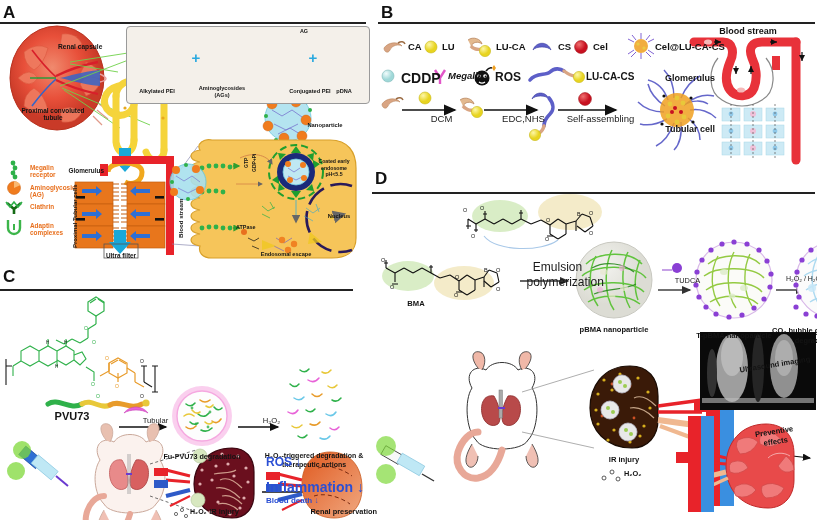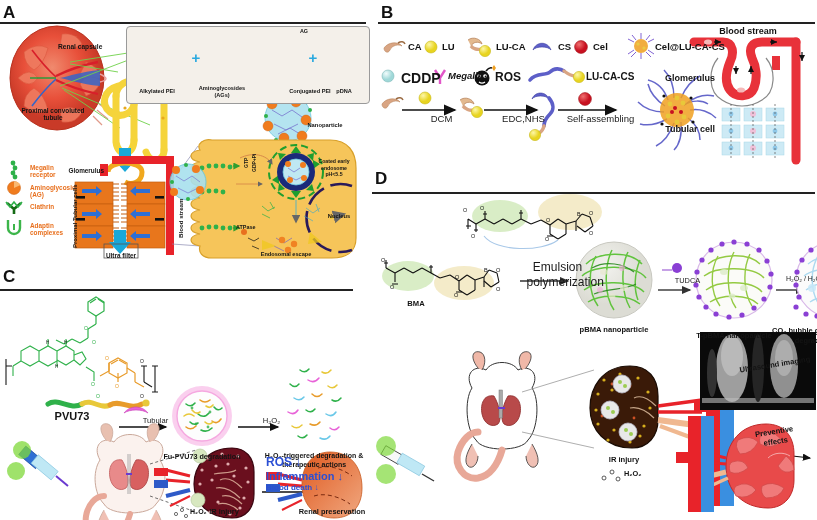--- a/index.html
+++ b/index.html
@@ -835,26 +835,26 @@
     </g>
   </svg>
 
   <div class="lbl c" style="left:72px;top:146px;font-size:11px;width:60px;">PVU73</div>
   <div class="arrow-lbl" style="left:142px;top:152px;font-size:7.6px;">Tubular</div>
   <div class="arrow-lbl" style="left:258px;top:152px;font-size:7.6px;">H₂O₂</div>
   <div class="lbl c" style="left:202px;top:188px;font-size:7.2px;width:78px;line-height:1.25;">Fu-PVU73 degradation</div>
   <div class="lbl c" style="left:314px;top:188px;font-size:7px;width:108px;line-height:1.25;">H₂O₂-triggered degradation &amp; therapeutic actions</div>
 
   <div class="lbl c" style="left:224px;top:244px;font-size:7.4px;width:60px;">IR injury</div>
-  <div class="lbl c" style="left:332px;top:244px;font-size:7.4px;width:90px;">Renal preservation</div>
+  <div class="lbl c" style="left:332px;top:244px;font-size:7.4px;width:90px;text-align:right;">Renal preservation</div>
   <div class="lbl" style="left:190px;top:244px;font-size:7px;">H₂O₂</div>
 
   <div style="position:absolute;left:266px;top:192px;">
     <div class="lbl" style="position:relative;font-size:12px;color:#2b4fd4;">ROS ↓</div>
-    <div class="lbl" style="position:relative;margin-top:1px;font-size:11px;color:#2b4fd4;">Inflammation ↓</div>
+    <div class="lbl" style="position:relative;margin-top:11px;font-size:14px;color:#2b4fd4;">Inflammation ↓</div>
     <div class="lbl" style="position:relative;margin-top:1px;font-size:8px;color:#2b4fd4;">Blood death ↓</div>
   </div>
 </div>
 
 <div class="panel" style="left:372px;top:168px;width:445px;height:352px;">
 
   <div class="panel-letter" style="left:3px;top:2px;">D</div>
   <div class="panel-rule" style="left:0;top:24px;width:443px;"></div>
 
   <svg class="nb" width="445" height="352">

